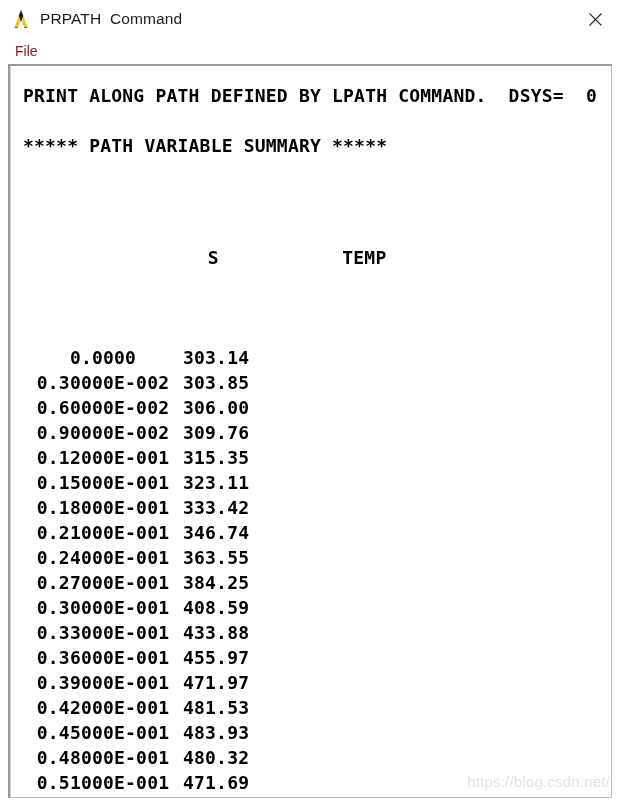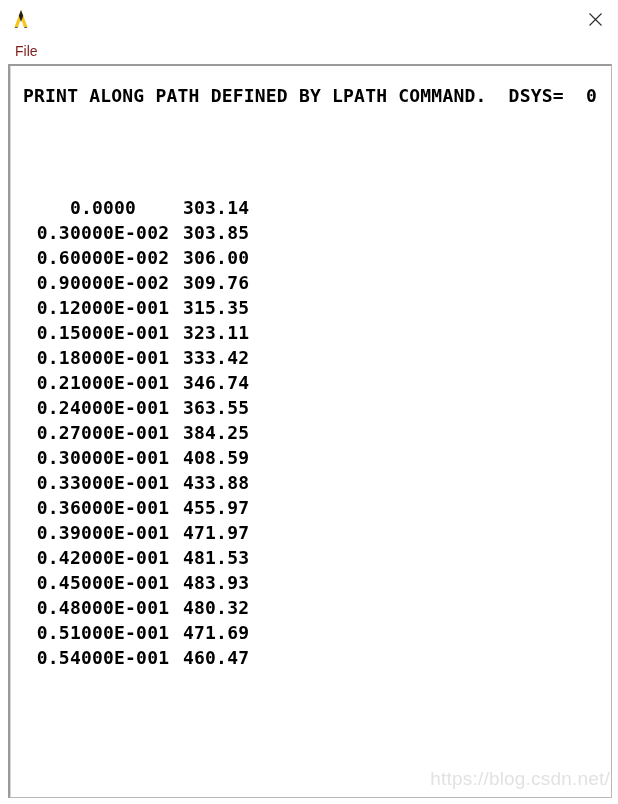--- a/index.html
+++ b/index.html
@@ -151,21 +151,21 @@
   .watermark {
     position: absolute;
     right: 8px;
     bottom: 14px;
     display: flex;
     align-items: baseline;
     pointer-events: none;
     white-space: pre;
   }
   .wm-url {
-    font-size: 19px;
+    font-size: 15px;
     color: #e2e2e2;
     letter-spacing: 0.2px;
   }
   .wm-brand {
     font-size: 18px;
     color: #efefef;
     font-weight: bold;
     margin-left: -86px;
     letter-spacing: 0.5px;
   }
@@ -178,42 +178,47 @@
   <div class="titlebar">
     <div class="app-icon">
       <svg width="22" height="22" viewBox="0 0 22 22">
         <rect x="0" y="0" width="22" height="22" fill="#ffffff"></rect>
         <path d="M11 2 L17.5 19 L13.8 19 L11 9.5 L8.2 19 L4.5 19 Z" fill="#f5c518"></path>
         <path d="M11 2 L13.2 7.8 L11 14 L8.8 7.8 Z" fill="#231f20"></path>
         <path d="M4.5 19 L8.2 19 L7.2 19.9 L5.2 19.9 Z" fill="#231f20" opacity="0.75"></path>
         <path d="M13.8 19 L17.5 19 L16.6 19.9 L14.7 19.9 Z" fill="#231f20" opacity="0.75"></path>
       </svg>
     </div>
+    <div class="title-text">PRPATH  Command</div>
 
     <div class="close-btn">
       <svg width="15" height="15" viewBox="0 0 15 15">
         <line x1="1.5" y1="1.5" x2="13.5" y2="13.5" stroke="#2b2b2b" stroke-width="1.1"></line>
         <line x1="13.5" y1="1.5" x2="1.5" y2="13.5" stroke="#2b2b2b" stroke-width="1.1"></line>
       </svg>
     </div>
   </div>
 
   <div class="menubar">
     <div class="menu-item">File</div>
   </div>
 
   <div class="output-frame">
     <div class="output-inner">
 
       <div class="mono line-header">PRINT ALONG PATH DEFINED BY LPATH COMMAND.  DSYS=  0</div>
 
       <div class="spacer-line"></div>
 
+      <div class="mono line-summary">***** PATH VARIABLE SUMMARY *****</div>
 
       <div class="mono table-block">
+        <div class="row">
+          <span class="head-s">S</span><span class="head-temp">TEMP</span>
+        </div>
         <div id="table-rows"><div class="row"><span class="col-s">0.0000</span><span class="col-temp">303.14</span></div><div class="row"><span class="col-s">0.30000E-002</span><span class="col-temp">303.85</span></div><div class="row"><span class="col-s">0.60000E-002</span><span class="col-temp">306.00</span></div><div class="row"><span class="col-s">0.90000E-002</span><span class="col-temp">309.76</span></div><div class="row"><span class="col-s">0.12000E-001</span><span class="col-temp">315.35</span></div><div class="row"><span class="col-s">0.15000E-001</span><span class="col-temp">323.11</span></div><div class="row"><span class="col-s">0.18000E-001</span><span class="col-temp">333.42</span></div><div class="row"><span class="col-s">0.21000E-001</span><span class="col-temp">346.74</span></div><div class="row"><span class="col-s">0.24000E-001</span><span class="col-temp">363.55</span></div><div class="row"><span class="col-s">0.27000E-001</span><span class="col-temp">384.25</span></div><div class="row"><span class="col-s">0.30000E-001</span><span class="col-temp">408.59</span></div><div class="row"><span class="col-s">0.33000E-001</span><span class="col-temp">433.88</span></div><div class="row"><span class="col-s">0.36000E-001</span><span class="col-temp">455.97</span></div><div class="row"><span class="col-s">0.39000E-001</span><span class="col-temp">471.97</span></div><div class="row"><span class="col-s">0.42000E-001</span><span class="col-temp">481.53</span></div><div class="row"><span class="col-s">0.45000E-001</span><span class="col-temp">483.93</span></div><div class="row"><span class="col-s">0.48000E-001</span><span class="col-temp">480.32</span></div><div class="row"><span class="col-s">0.51000E-001</span><span class="col-temp">471.69</span></div><div class="row"><span class="col-s">0.54000E-001</span><span class="col-temp">460.47</span></div></div>
       </div>
 
     </div>
   </div>
 
   <div class="watermark">
     <span class="wm-url">https://blog.csdn.net/</span>
   </div>
 

